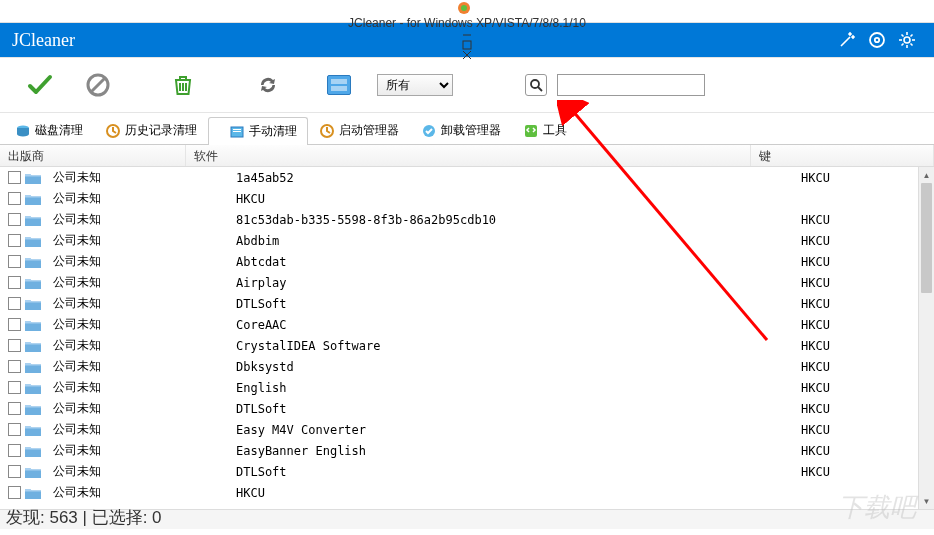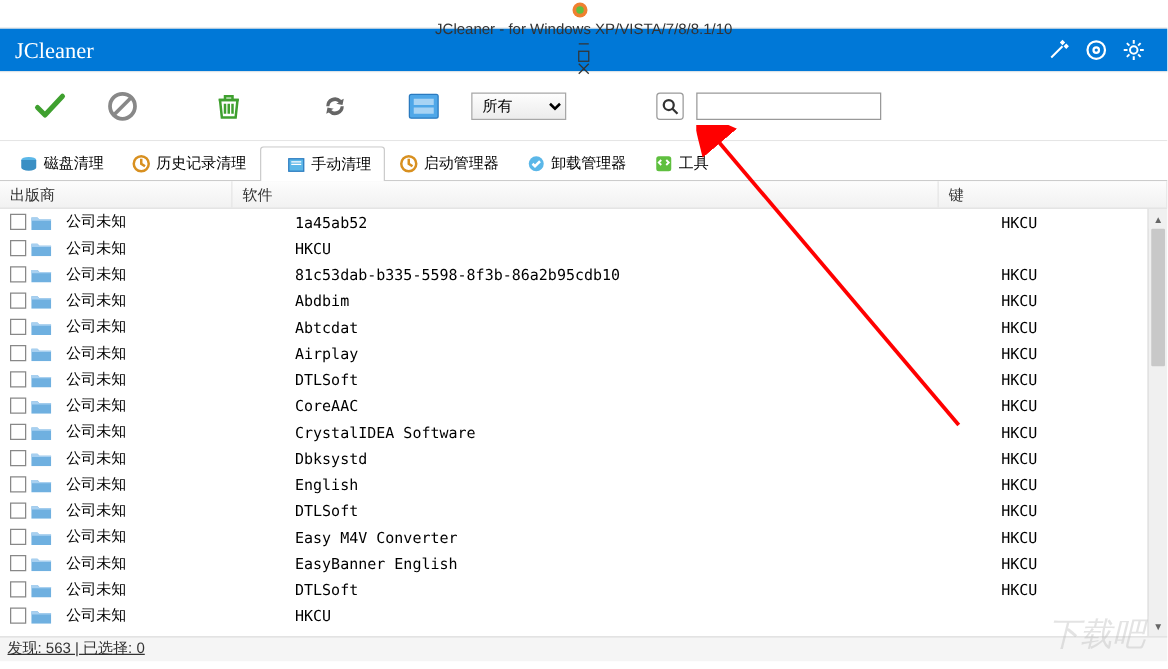--- a/index.html
+++ b/index.html
@@ -41,21 +41,21 @@
 .row .cb { width: 13px; height: 13px; border: 1px solid #888; margin-left: 8px; margin-right: 4px; flex-shrink: 0; }
 .row .folder-icon { width: 16px; height: 12px; flex-shrink: 0; margin-right: 4px; }
 .row .publisher { width: 183px; }
 .row .software { width: 565px; font-family: SimSun,"宋体",monospace; }
 .row .key { flex: 1; font-family: SimSun,"宋体",monospace; }
 
 .scrollbar { position: absolute; right: 0; top: 0; bottom: 0; width: 16px; background: #f0f0f0; border-left: 1px solid #ddd; }
 .scrollbar .sbtn { height: 16px; background: #f0f0f0; display:flex; align-items:center; justify-content:center; font-size:8px; color:#666; }
 .scrollbar .thumb { position: absolute; left: 2px; right: 2px; top: 16px; height: 110px; background: #c8c8c8; border-radius: 1px; }
 
-.statusbar { height: 20px; background: #f5f5f5; border-top: 1px solid #ddd; display: flex; align-items: flex-start; padding: 0 6px; font-size: 12px; color: #333; text-decoration: underline; }
+.statusbar { height: 20px; background: #f5f5f5; border-top: 1px solid #ddd; display: flex; align-items: flex-end; padding: 0 6px; font-size: 17px; color: #333; }
 
 .arrow { position: absolute; left: 557px; top: 100px; pointer-events: none; z-index: 100; }
 
 .watermark { position: absolute; right: 18px; bottom: 10px; font-size: 26px; color: #bbb; opacity: 0.4; pointer-events: none; font-style: italic; z-index: 50; }
 </style>
 </head>
 <body>
 
 <div class="titlebar">
   <span class="app-icon">

